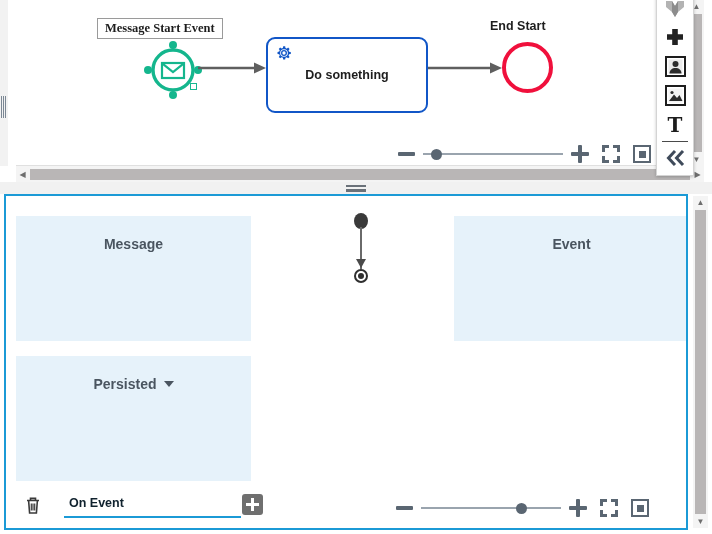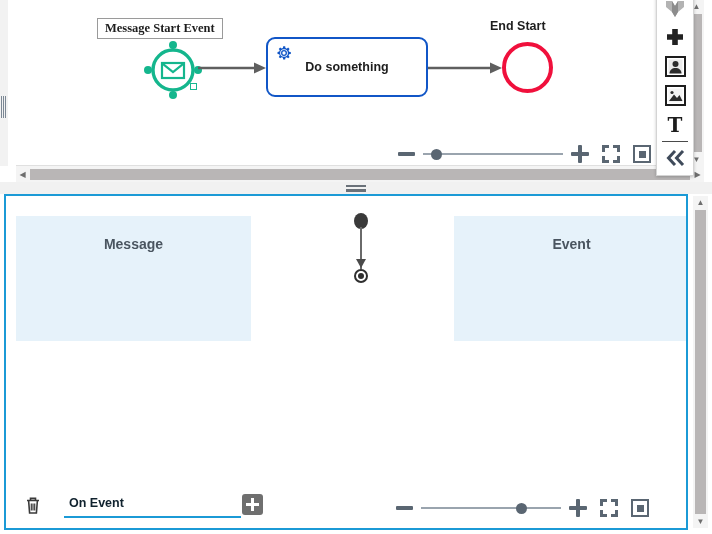--- a/index.html
+++ b/index.html
@@ -216,21 +216,21 @@
       <div class="sel-dot" style="left:161px;top:91px;"></div>
       <div class="sel-dot" style="left:136px;top:66px;"></div>
       <div class="sel-dot" style="left:186px;top:66px;"></div>
       <div class="sel-handle" style="left:182px;top:83px;"></div>
 
       <svg style="position:absolute;left:190px;top:60px;" width="70" height="16">
         <line x1="0" y1="8" x2="56" y2="8" stroke="#5f5f5f" stroke-width="2.4"></line>
         <polygon points="56,2.5 68,8 56,13.5" fill="#5f5f5f"></polygon>
       </svg>
 
-      <div class="task-box" style="left:258px;top:37px;width:162px;height:60px;">
+      <div class="task-box" style="left:258px;top:37px;width:162px;height:76px;">
         <div class="gear-wrap">
           <svg width="20" height="20" viewBox="0 0 24 24">
             <path fill="#1156c7" d="M12 8.4a3.6 3.6 0 1 0 0 7.2 3.6 3.6 0 0 0 0-7.2zm0 5.6a2 2 0 1 1 0-4 2 2 0 0 1 0 4z"></path>
             <path fill="#1156c7" d="M20.2 13.2l-.05-2.4-2.1-.35a6.2 6.2 0 0 0-.62-1.5l1.25-1.75-1.7-1.7-1.75 1.25a6.2 6.2 0 0 0-1.5-.62L13.4 3.9h-2.4l-.35 2.1a6.2 6.2 0 0 0-1.5.62L7.4 5.37l-1.7 1.7 1.25 1.75a6.2 6.2 0 0 0-.62 1.5l-2.1.35v2.4l2.1.35a6.2 6.2 0 0 0 .62 1.5l-1.25 1.75 1.7 1.7 1.75-1.25c.47.27.97.48 1.5.62l.35 2.1h2.4l.35-2.1c.53-.14 1.03-.35 1.5-.62l1.75 1.25 1.7-1.7-1.25-1.75c.27-.47.48-.97.62-1.5l2.1-.35zM12 16.6a4.6 4.6 0 1 1 0-9.2 4.6 4.6 0 0 1 0 9.2z"></path>
           </svg>
         </div>
         <div class="task-label">Do something</div>
       </div>
 
       <svg style="position:absolute;left:420px;top:60px;" width="75" height="16">
@@ -321,20 +321,25 @@
   <div class="act-pane">
 
     <div class="region" style="left:10px;top:20px;width:235px;height:125px;">
       <div class="region-title">Message</div>
     </div>
 
     <div class="region" style="left:448px;top:20px;width:235px;height:125px;">
       <div class="region-title">Event</div>
     </div>
 
+    <div class="region" style="left:10px;top:160px;width:235px;height:125px;">
+      <div class="region-title">
+        <span>Persisted</span><span class="caret"></span>
+      </div>
+    </div>
 
 
     <div class="init-node" style="left:348px;top:17px;"></div>
     <div class="flow-line" style="left:354px;top:31px;height:42px;"></div>
     <div class="flow-arrow" style="left:350px;top:63px;"></div>
     <div class="final-node" style="left:348px;top:73px;">
       <span></span>
     </div>
 
     <div class="act-toolbar">

